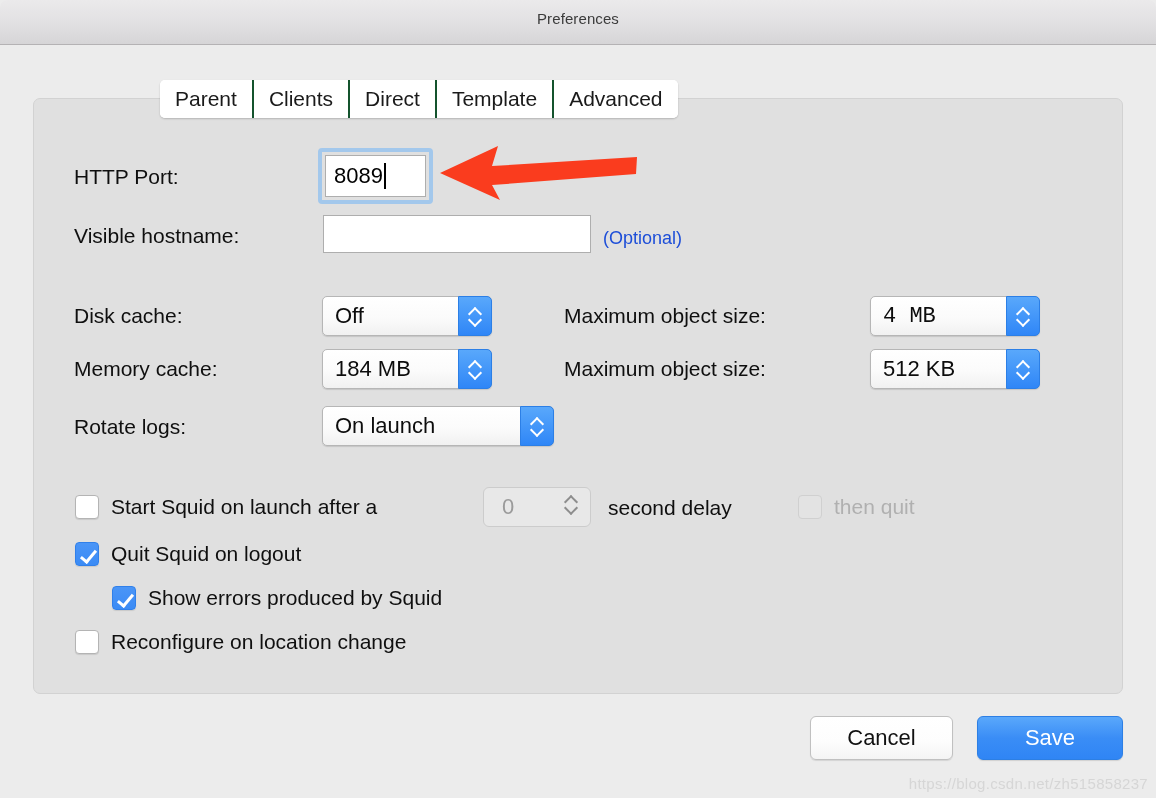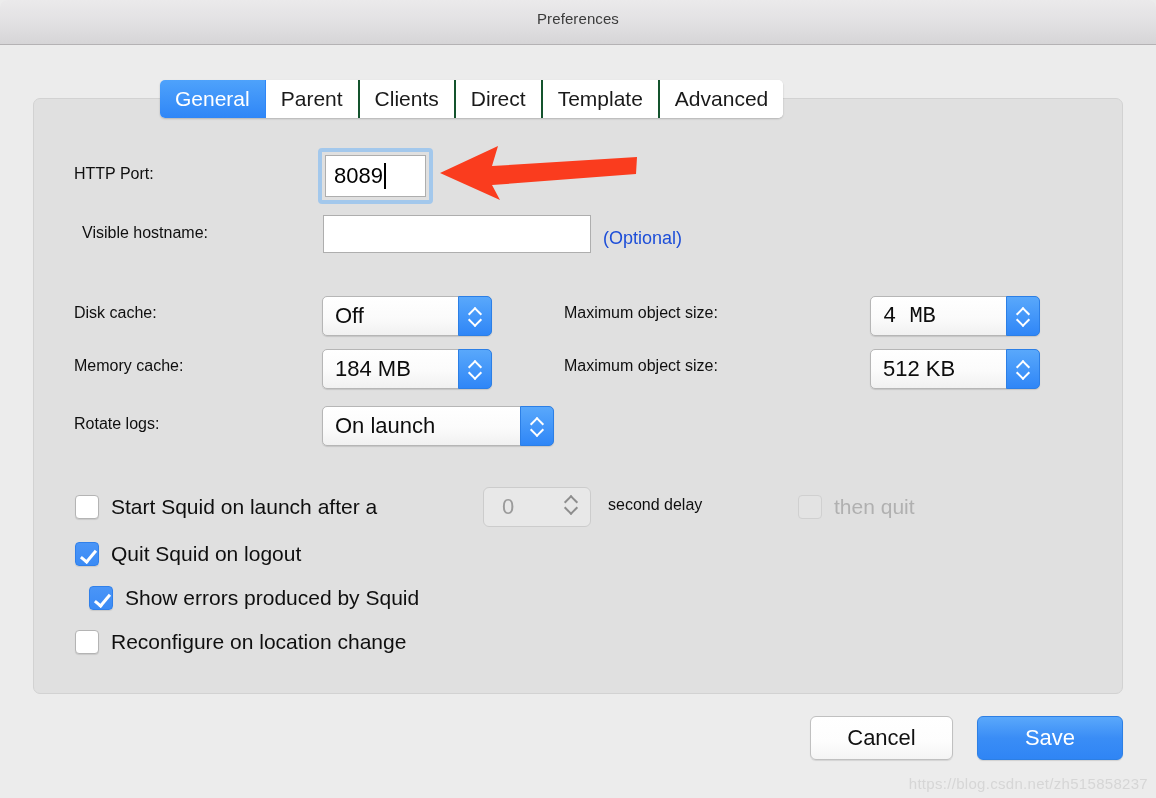--- a/index.html
+++ b/index.html
@@ -88,21 +88,21 @@
     height: 596px;
     background: #e0e0e0;
     border: 1px solid #d2d2d2;
     border-radius: 7px;
     box-sizing: border-box;
   }
 
   
   .lbl {
     position: absolute;
-    font-size: 16px;
+    font-size: 21px;
     color: #0f0f0f;
     white-space: nowrap;
   }
   .sub {
     position: absolute;
     font-size: 18px;
     color: #1d4ed8;
     white-space: nowrap;
   }
 
@@ -327,40 +327,39 @@
 
 <div class="window">
 
   <div class="titlebar">
     <div class="title-text">Preferences</div>
   </div>
 
   <div class="panel"></div>
 
   <div class="tabbar">
-    <div class="tab active">General</div>
     <div class="tab">Parent</div>
     <div class="tab">Clients</div>
     <div class="tab">Direct</div>
     <div class="tab">Template</div>
     <div class="tab">Advanced</div>
   </div>
 
   <div class="lbl" style="left:74px; top:165px;">HTTP Port:</div>
   <div class="focusring" style="left:318px; top:148px; width:115px; height:56px;"></div>
   <div class="textfield" style="left:325px; top:155px; width:101px; height:42px;">
     <span>8089</span>
       <span class="caret"></span>
   </div>
 
   <svg class="arrow" viewBox="0 0 200 62">
     <polygon points="0,33 58,6 52,26 197,17 196,34 52,45 60,60" fill="#fa3c1e"></polygon>
   </svg>
 
-  <div class="lbl" style="left:74px; top:224px;margin-left:8px;">Visible hostname:</div>
+  <div class="lbl" style="left:74px; top:224px;">Visible hostname:</div>
   <div class="textfield" style="left:323px; top:215px; width:268px; height:38px;">
     <span></span>
   </div>
   <div class="sub" style="left:603px; top:228px;">(Optional)</div>
 
   <div class="lbl" style="left:74px; top:304px;">Disk cache:</div>
   <div class="popup" style="left:322px; top:296px; width:170px;">
     <span class="val">Off</span>
     <span class="stepper">
       <span class="chev up"></span>
@@ -419,21 +418,21 @@
   <div class="cbrow" style="left:798px; top:495px;">
     <span class="cbox disabled"></span>
     <span class="cblabel dim">then quit</span>
   </div>
 
   <div class="cbrow" style="left:75px; top:542px;">
     <span class="cbox checked"></span>
     <span class="cblabel">Quit Squid on logout</span>
   </div>
 
-  <div class="cbrow" style="left:65px; top:586px;padding-left:24px;">
+  <div class="cbrow" style="left:88px; top:586px;padding-left:24px;">
     <span class="cbox checked"></span>
     <span class="cblabel">Show errors produced by Squid</span>
   </div>
 
   <div class="cbrow" style="left:75px; top:630px;">
     <span class="cbox"></span>
     <span class="cblabel">Reconfigure on location change</span>
   </div>
 
   <div class="btn cancel" style="left:810px; top:716px; width:143px;">Cancel</div>

